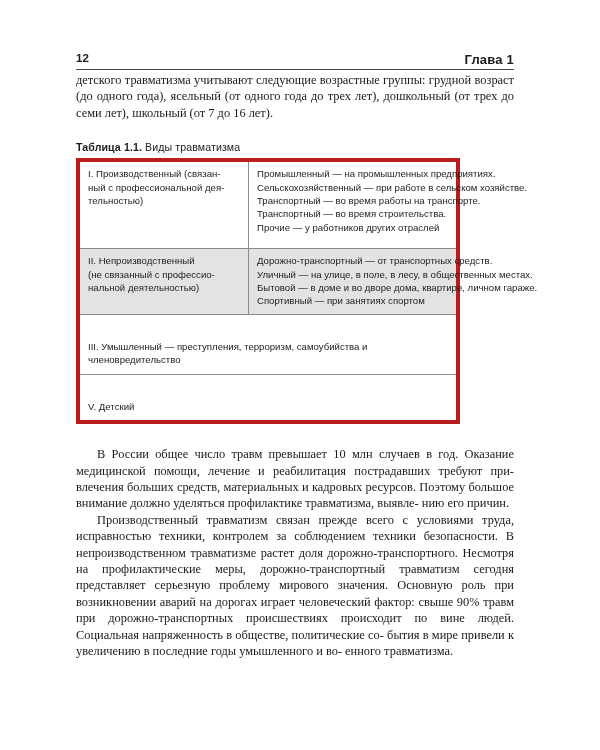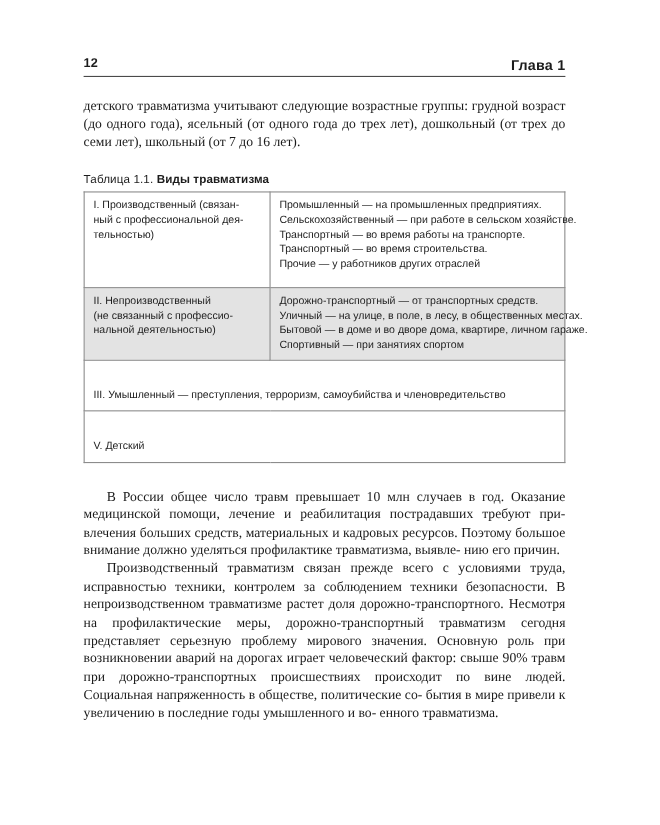--- a/index.html
+++ b/index.html
@@ -58,49 +58,49 @@
     line-height: 16.4px;
     color: #1a1a1a;
     text-align: justify;
     text-justify: inter-word;
     margin: 0;
     -webkit-hyphens: none;
     hyphens: none;
   }
 
   .intro-block {
-    margin-top: 18px;
+    margin-top: 2px;
   }
 
   .indented {
     text-indent: 21px;
   }
 
   
   .table-caption {
     font-family: "Liberation Sans", sans-serif;
     font-size: 10.6px;
     color: #1c1c1c;
     margin-top: 20px;
     margin-bottom: 5px;
     letter-spacing: 0.1px;
   }
   .table-caption .caption-number {
+    font-weight: bold;
+  }
+  .table-caption .caption-title {
     font-weight: normal;
   }
-  .table-caption .caption-title {
-    font-weight: bold;
-  }
 
   
   .data-table {
-    width: 438px;
+    width: 384px;
     border-collapse: collapse;
     table-layout: fixed;
-    border: 1px solid #b91c1c;
+    border: 4px solid #b91c1c;
   }
 
   .data-table td {
     border: 1px solid #8c8c8c;
     vertical-align: top;
     font-family: "Liberation Sans", sans-serif;
     font-size: 9.6px;
     line-height: 13.4px;
     color: #1c1c1c;
     padding: 5px 8px 6px 8px;

